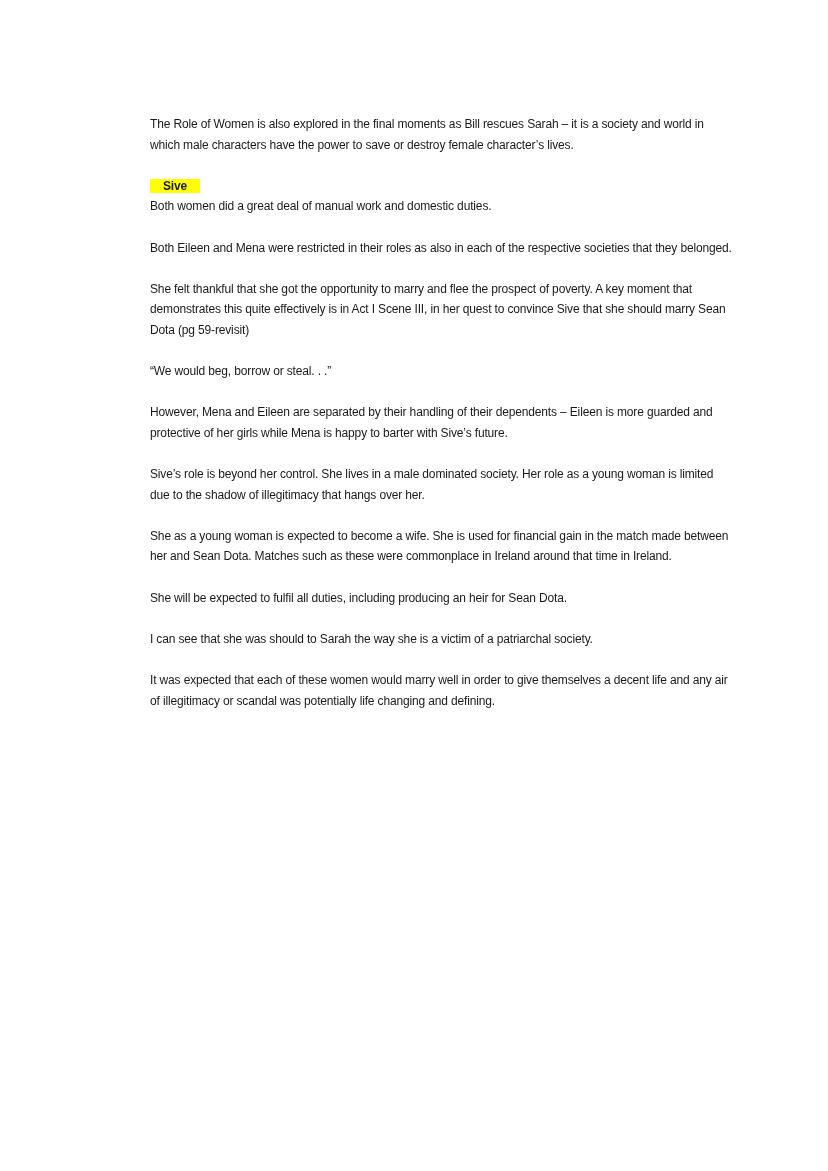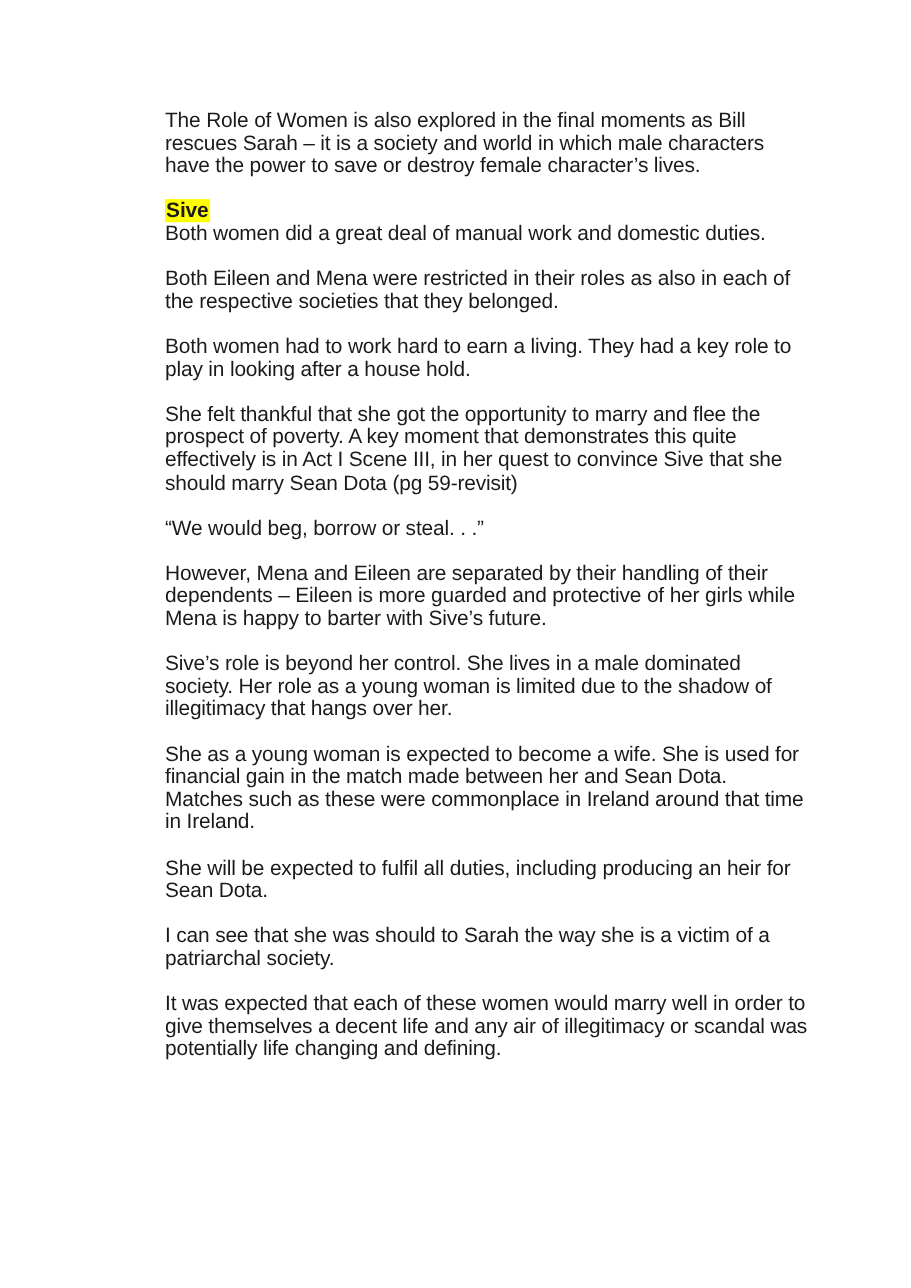--- a/index.html
+++ b/index.html
@@ -11,51 +11,50 @@
       width: 828px;
       height: 1171px;
       position: relative;
       overflow: hidden;
       font-family: "Liberation Sans", "DejaVu Sans", sans-serif;
       color: #1a1a1a;
     }
     .page {
       position: absolute;
       left: 150px;
-      top: 100px;
+      top: 114px;
       width: 585px;
-      font-size: 19px;
+      font-size: 12px;
       line-height: 20.6px;
       letter-spacing: -0.15px;
     }
     .para {
       margin: 0 0 20.6px 0;
     }
     .heading {
       margin: 0;
       font-weight: bold;
     }
     .heading .hl {
       background: #ffff00;
-      padding: 0 1px;
+      padding: 0 13px;
     }
   </style>
 </head>
 <body>
 
 <div class="page">
   <p class="para">The Role of Women is also explored in the final moments as Bill rescues Sarah – it is a society and world in which male characters have the power to save or destroy female character’s lives.</p>
 
   <p class="heading">
     <span class="hl">Sive</span>
   </p>
 
   <p class="para">Both women did a great deal of manual work and domestic duties.</p>
   <p class="para">Both Eileen and Mena were restricted in their roles as also in each of the respective societies that they belonged.</p>
-  <p class="para">Both women had to work hard to earn a living. They had a key role to play in looking after a house hold.</p>
   <p class="para">She felt thankful that she got the opportunity to marry and flee the prospect of poverty. A key moment that demonstrates this quite effectively is in Act I Scene III, in her quest to convince Sive that she should marry Sean Dota (pg 59-revisit)</p>
   <p class="para">“We would beg, borrow or steal. . .”</p>
   <p class="para">However, Mena and Eileen are separated by their handling of their dependents – Eileen is more guarded and protective of her girls while Mena is happy to barter with Sive’s future.</p>
   <p class="para">Sive’s role is beyond her control. She lives in a male dominated society. Her role as a young woman is limited due to the shadow of illegitimacy that hangs over her.</p>
   <p class="para">She as a young woman is expected to become a wife. She is used for financial gain in the match made between her and Sean Dota. Matches such as these were commonplace in Ireland around that time in Ireland.</p>
   <p class="para">She will be expected to fulfil all duties, including producing an heir for Sean Dota.</p>
   <p class="para">I can see that she was should to Sarah the way she is a victim of a patriarchal society.</p>
   <p class="para">It was expected that each of these women would marry well in order to give themselves a decent life and any air of illegitimacy or scandal was potentially life changing and defining.</p>
 </div>
 

